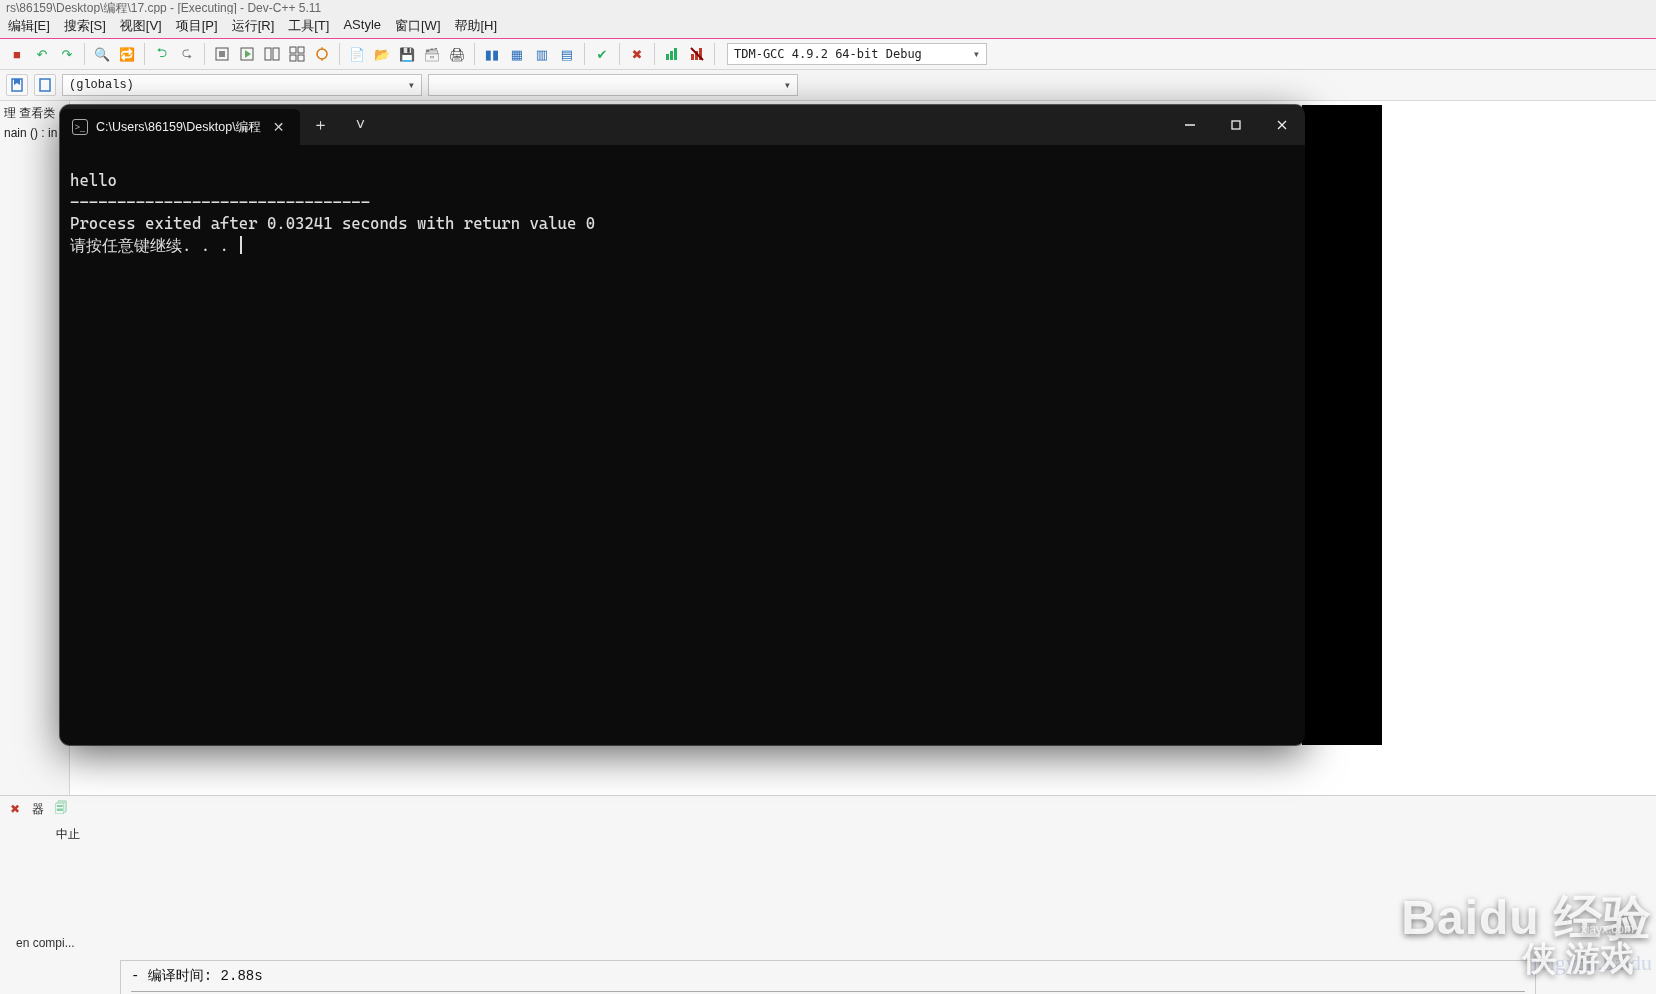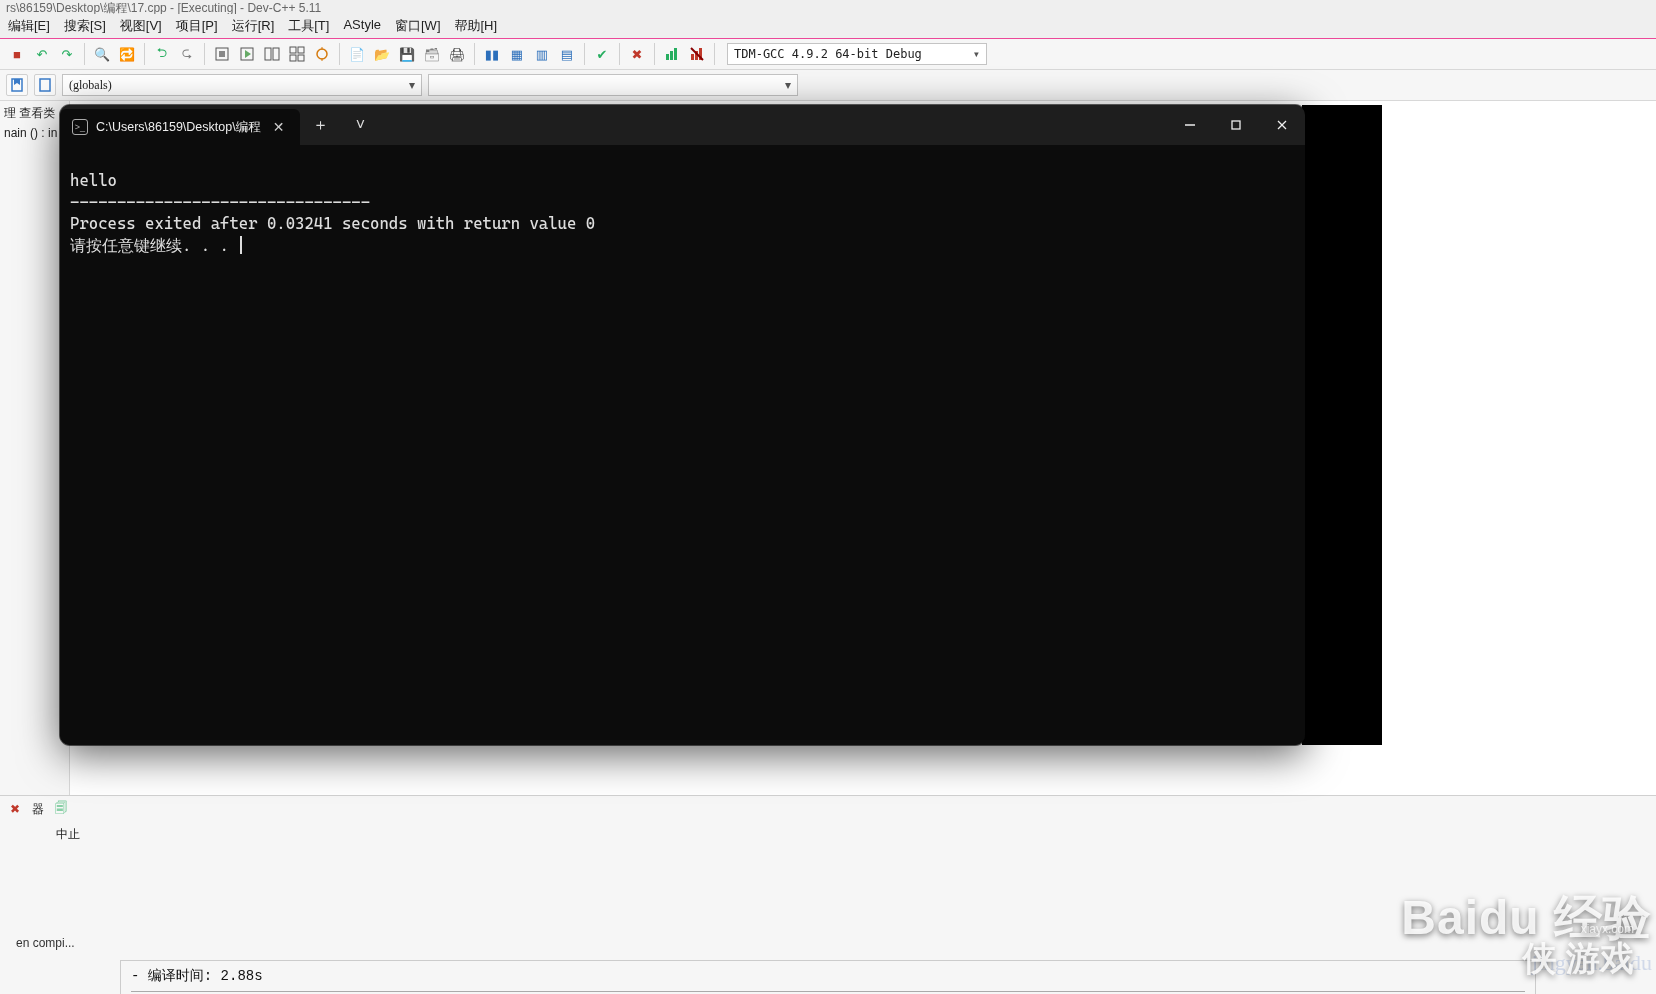--- a/index.html
+++ b/index.html
@@ -95,21 +95,21 @@
     background: #fafafa;
     color: #3a7bc8;
     font-weight: bold;
   }
   .globals-select, .member-select {
     background: #fff;
     border: 1px solid #c4c4c4;
     height: 22px;
     padding: 0 16px 0 6px;
     font-size: 12px;
-    font-family: Liberation Serif, serif;
+    font-family: Liberation Mono, monospace;
     display: flex; align-items: center;
     position: relative;
   }
   .globals-select { width: 360px; }
   .member-select { width: 370px; }
   .globals-select::after, .member-select::after {
     content: "▾"; position: absolute; right: 6px; color: #555;
   }
 
   

